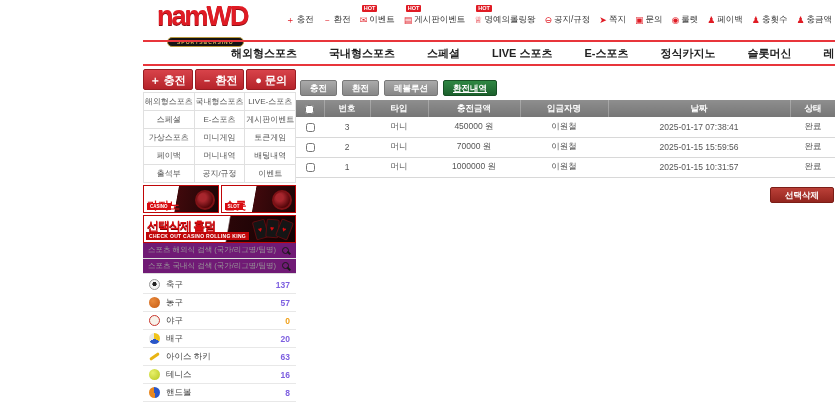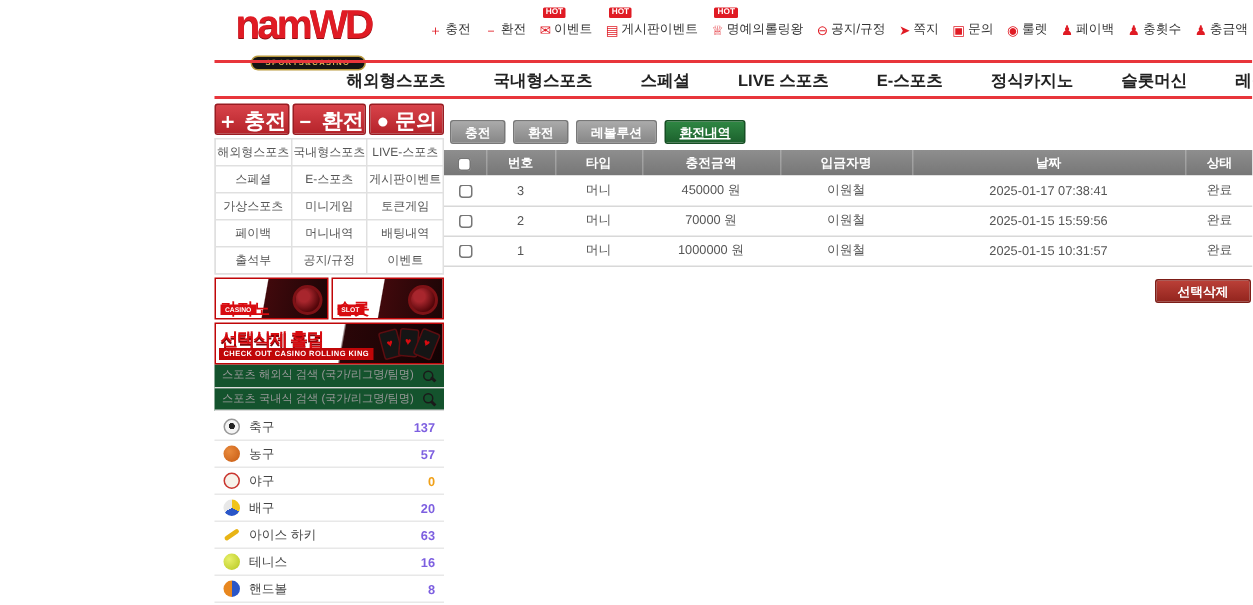--- a/index.html
+++ b/index.html
@@ -22,21 +22,21 @@
   .redline { position:absolute; left:143px; right:0; top:40px; height:2px; background:#e8353b; }
 
   
   .nav { position:absolute; left:143px; right:0; top:42px; height:24px; border-bottom:2px solid #e8353b;
          display:flex; align-items:center; padding-left:72px; overflow:hidden; }
   .nav-item { padding:0 16px; font-size:11px; font-weight:bold; color:#222; white-space:nowrap; cursor:pointer; }
 
   
   .sidebar { position:absolute; left:143px; top:69px; width:153px; }
   .side-buttons { display:flex; gap:2px; }
-  .side-btn { flex:1; height:21px; line-height:21px; text-align:center; color:#fff; font-size:14px; font-weight:bold;
+  .side-btn { flex:1; height:21px; line-height:21px; text-align:center; color:#fff; font-size:11px; font-weight:bold;
               background:linear-gradient(#d8434a,#b5232a); border:1px solid #991c22; border-radius:2px; cursor:pointer; }
   .side-grid { margin-top:2px; display:grid; grid-template-columns:1fr 1fr 1fr; gap:1px;
                background:#e0e0e0; border:1px solid #e0e0e0; }
   .sg-cell { background:#fff; height:17px; line-height:17px; text-align:center; font-size:8px; color:#555; cursor:pointer;
              white-space:nowrap; overflow:hidden; }
   .banners { margin-top:2px; display:flex; gap:2px; }
   .banner-sm { position:relative; flex:1; height:28px; border:1px solid #c00608; overflow:hidden;
                background:linear-gradient(100deg,#fff 44%,#40090c 45%,#1c0506 100%); }
   .bn-title { position:absolute; left:3px; top:12px; font-size:11px; font-weight:900; color:#d80b10; }
   .bn-tag { position:absolute; left:3px; top:17px; background:#d80b10; color:#fff; font-size:4.5px; font-weight:bold;
@@ -44,21 +44,21 @@
   .bn-art { position:absolute; right:3px; top:4px; width:20px; height:20px; border-radius:50%;
             background:radial-gradient(circle at 35% 35%,#a8262d 25%,#57070b 70%,#2a0304); border:2px solid #7e1216; }
   .banner-wide { position:relative; margin-top:2px; height:28px; border:1px solid #c00608; overflow:hidden;
                  background:linear-gradient(100deg,#fff 55%,#2a0608 56%,#120203 100%); }
   .bw-title { position:absolute; left:3px; top:2px; font-size:12px; font-weight:900; color:#d80b10;
               text-shadow:0 1px 0 #7c0609; letter-spacing:-1px; }
   .bw-strip { position:absolute; left:2px; bottom:2px; background:#c00608; color:#fff; font-size:5px;
               font-weight:bold; padding:1px 3px; letter-spacing:.3px; }
   .card { position:absolute; width:13px; height:19px; background:#151515; border:1px solid #5c0d10; border-radius:2px; }
   .card::after { content:"♥"; color:#d80b10; font-size:7px; position:absolute; left:3px; top:5px; }
-  .search-row { display:flex; align-items:center; height:15.5px; border-bottom:1px solid #ddd; background:#14532d;
+  .search-row { display:flex; align-items:center; height:15.5px; border-bottom:1px solid #ddd; background:#701a75;
                 padding:0 5px; cursor:text; }
   .search-row:first-of-type { border-top:1px solid #ddd; }
   .search-ph { font-size:7.5px; color:#9a9a9a; flex:1; white-space:nowrap; overflow:hidden; }
   .mag { position:relative; width:7px; height:7px; border:1.5px solid #1a1a1a; border-radius:50%; margin-right:2px; }
   .mag::after { content:""; position:absolute; width:4px; height:1.5px; background:#1a1a1a;
                 transform:rotate(45deg); right:-3px; bottom:-1px; }
   .sports { margin-top:2px; }
   .sport-row { display:flex; align-items:center; gap:6px; height:18px; border-bottom:1px solid #e8e8e8;
                padding:0 6px; cursor:pointer; background:#fff; }
   .ball { width:11px; height:11px; border-radius:50%; flex:0 0 auto; }

